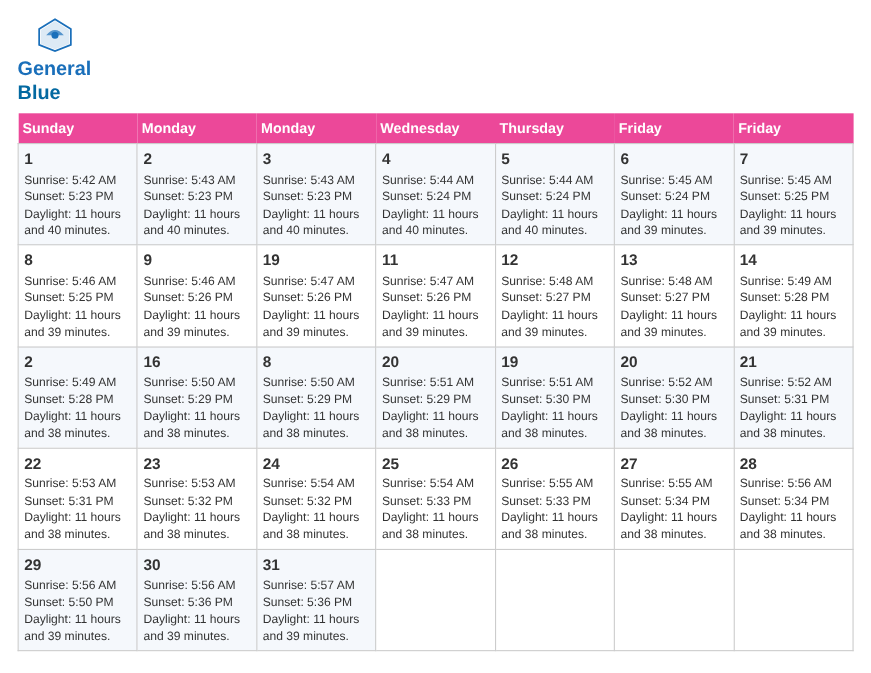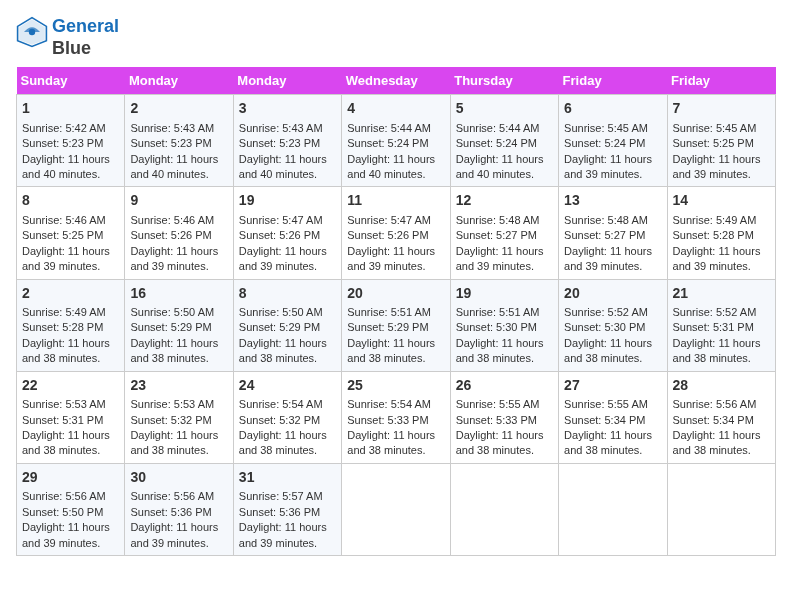--- a/index.html
+++ b/index.html
@@ -11,21 +11,23 @@
       padding: 16px;
     }
     .header {
       display: flex;
       align-items: flex-start;
       justify-content: space-between;
       margin-bottom: 8px;
     }
     .logo {
       display: flex;
+      align-items: center;
       gap: 4px;
+      flex-direction: column;
     }
     .logo-text {
       font-size: 18px;
       font-weight: bold;
       color: #333;
       line-height: 1.2;
     }
     .logo-text span {
       color: #1a6fba;
     }
@@ -45,21 +47,21 @@
       font-size: 15px;
       font-weight: normal;
       color: #555;
     }
     table {
       width: 100%;
       border-collapse: collapse;
       font-size: 11px;
     }
     thead tr th {
-      background-color: #d946ef;
+      background-color: #ec4899;
       color: #fff;
       padding: 6px 4px;
       text-align: left;
       font-size: 13px;
       font-weight: bold;
     }
     tbody tr td {
       border: 1px solid #ccc;
       padding: 4px 5px;
       vertical-align: top;
@@ -89,21 +91,21 @@
 <div class="header">
   <div class="logo">
     <svg class="logo-icon" viewBox="0 0 40 40">
       <polygon points="20,4 36,14 36,30 20,36 4,30 4,14" fill="#1a6fba" opacity="0.15"></polygon>
       <polygon points="20,2 38,13 38,31 20,38 2,31 2,13" fill="none" stroke="#1a6fba" stroke-width="2"></polygon>
       <path d="M10,20 Q20,8 30,20" fill="#1a6fba" opacity="0.7"></path>
       <circle cx="20" cy="20" r="4" fill="#1a6fba"></circle>
     </svg>
     <div class="logo-text">
       <div><span>General</span></div>
-      <div><span style="color:#404040">Blue</span></div>
+      <div><span style="color:#0369a1">Blue</span></div>
     </div>
   </div>
   <div class="title-block">
     <h1></h1>
     <h2></h2>
   </div>
 </div>
 
 <table>
   <thead>

